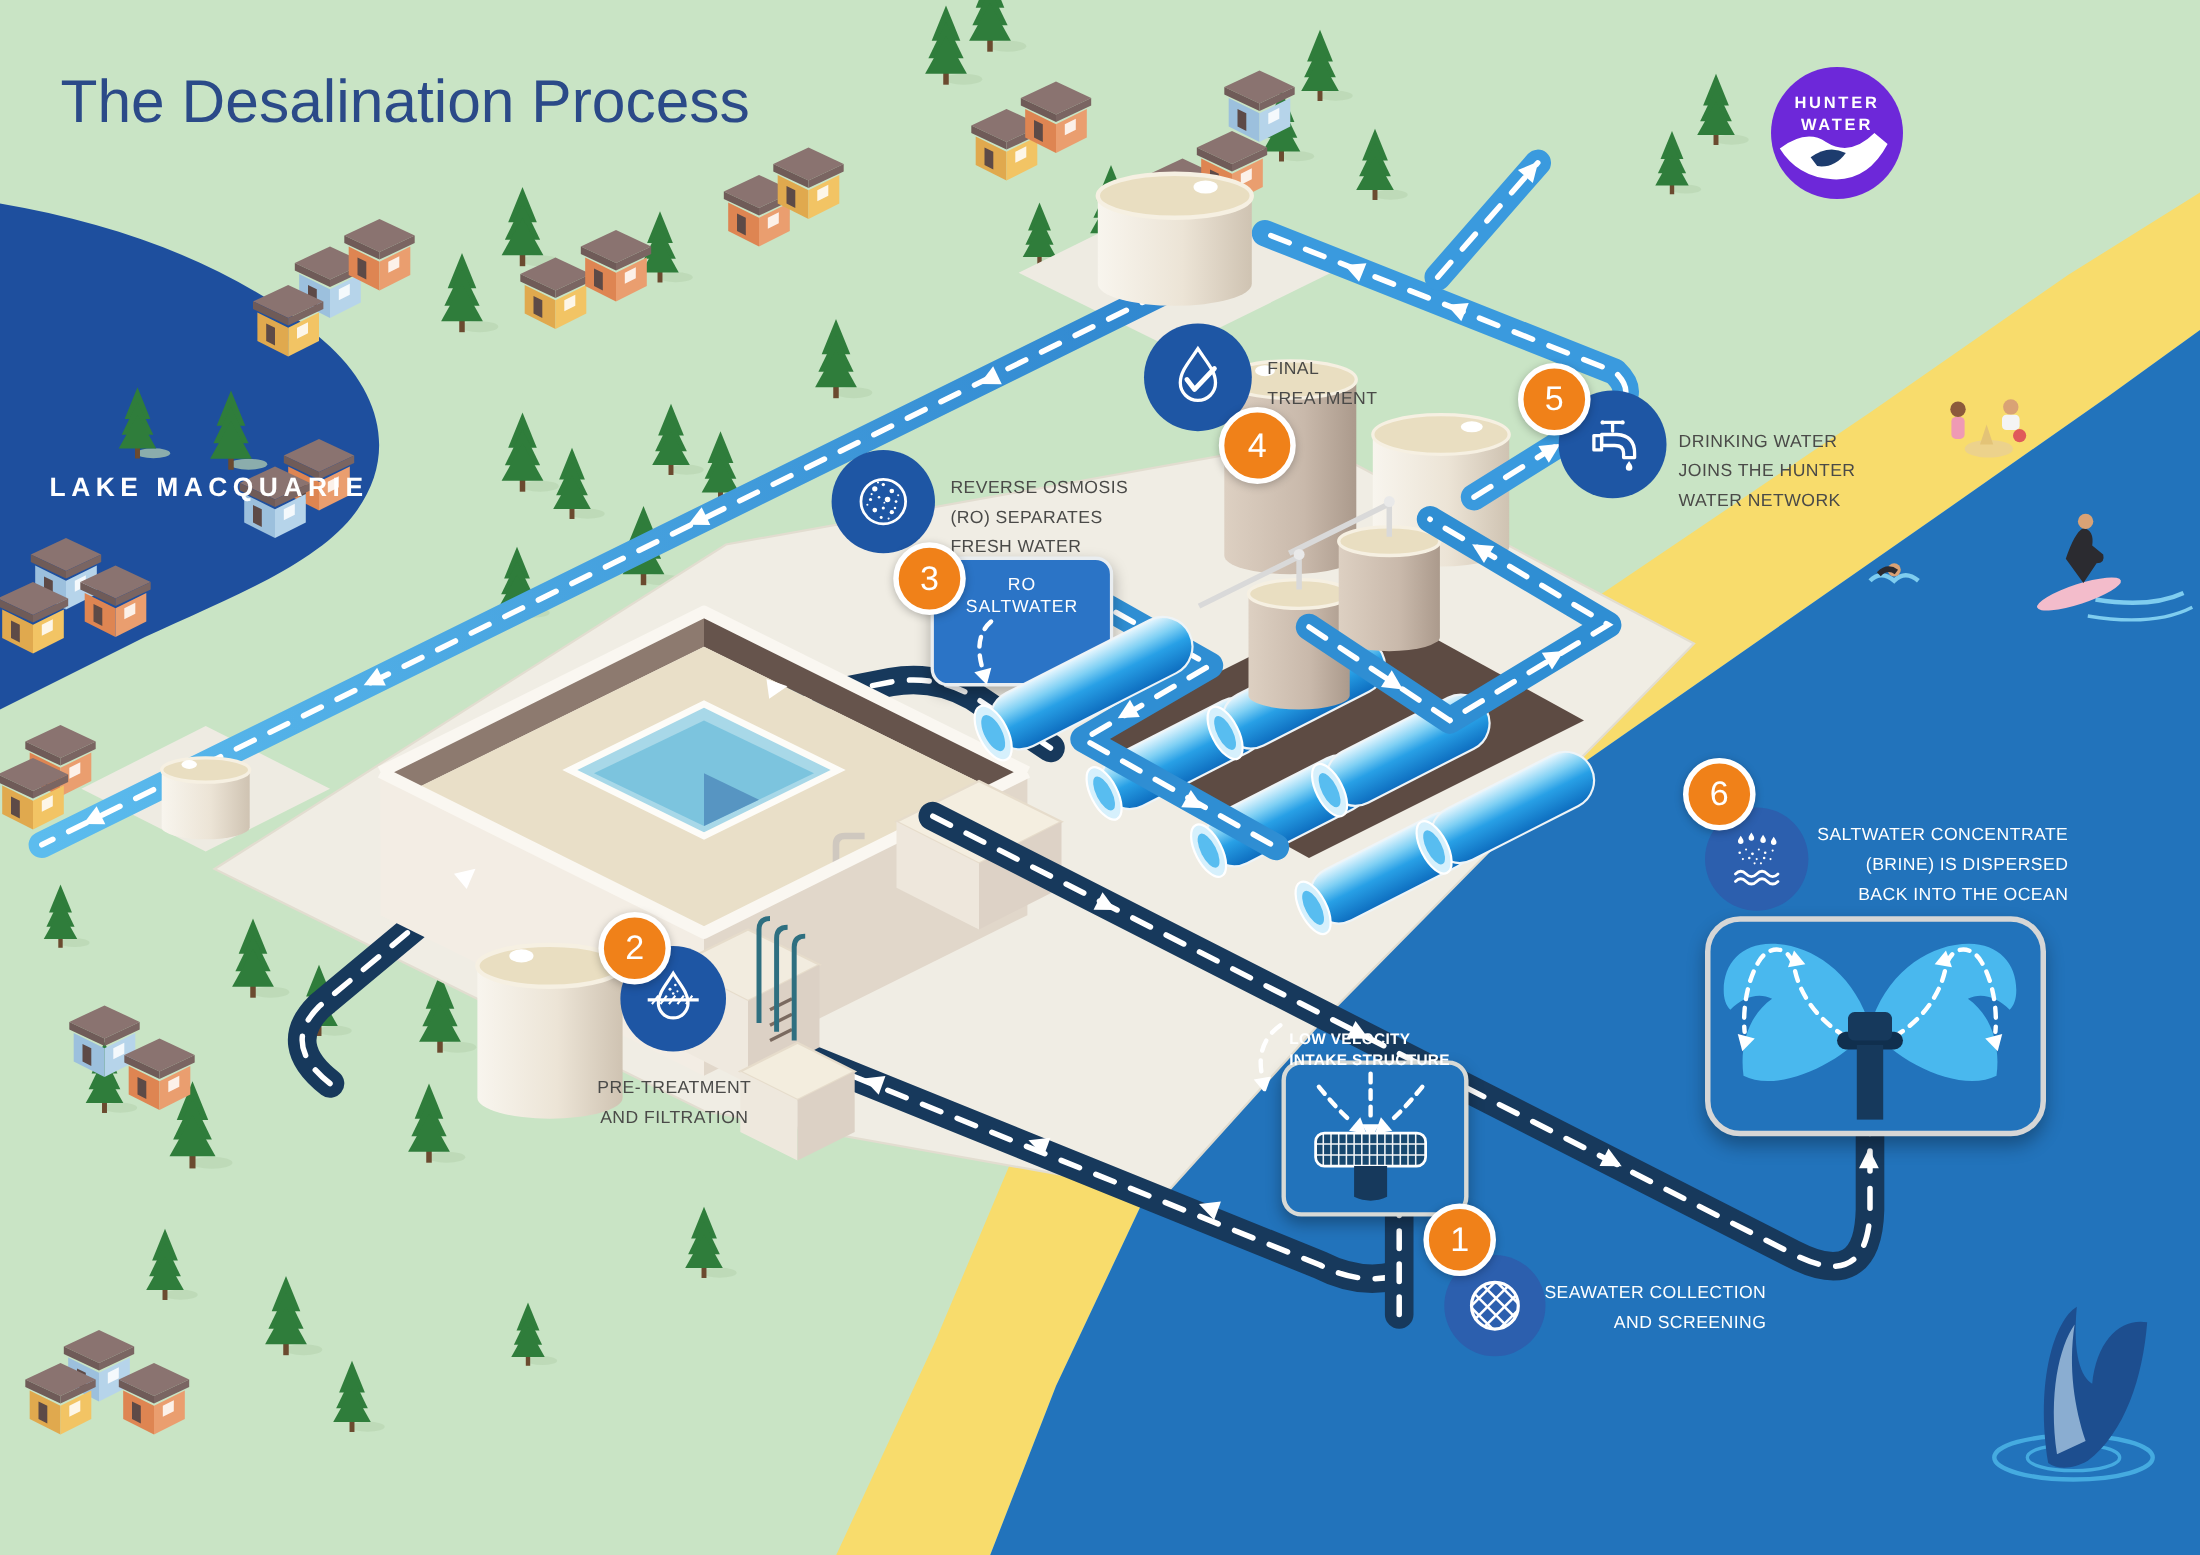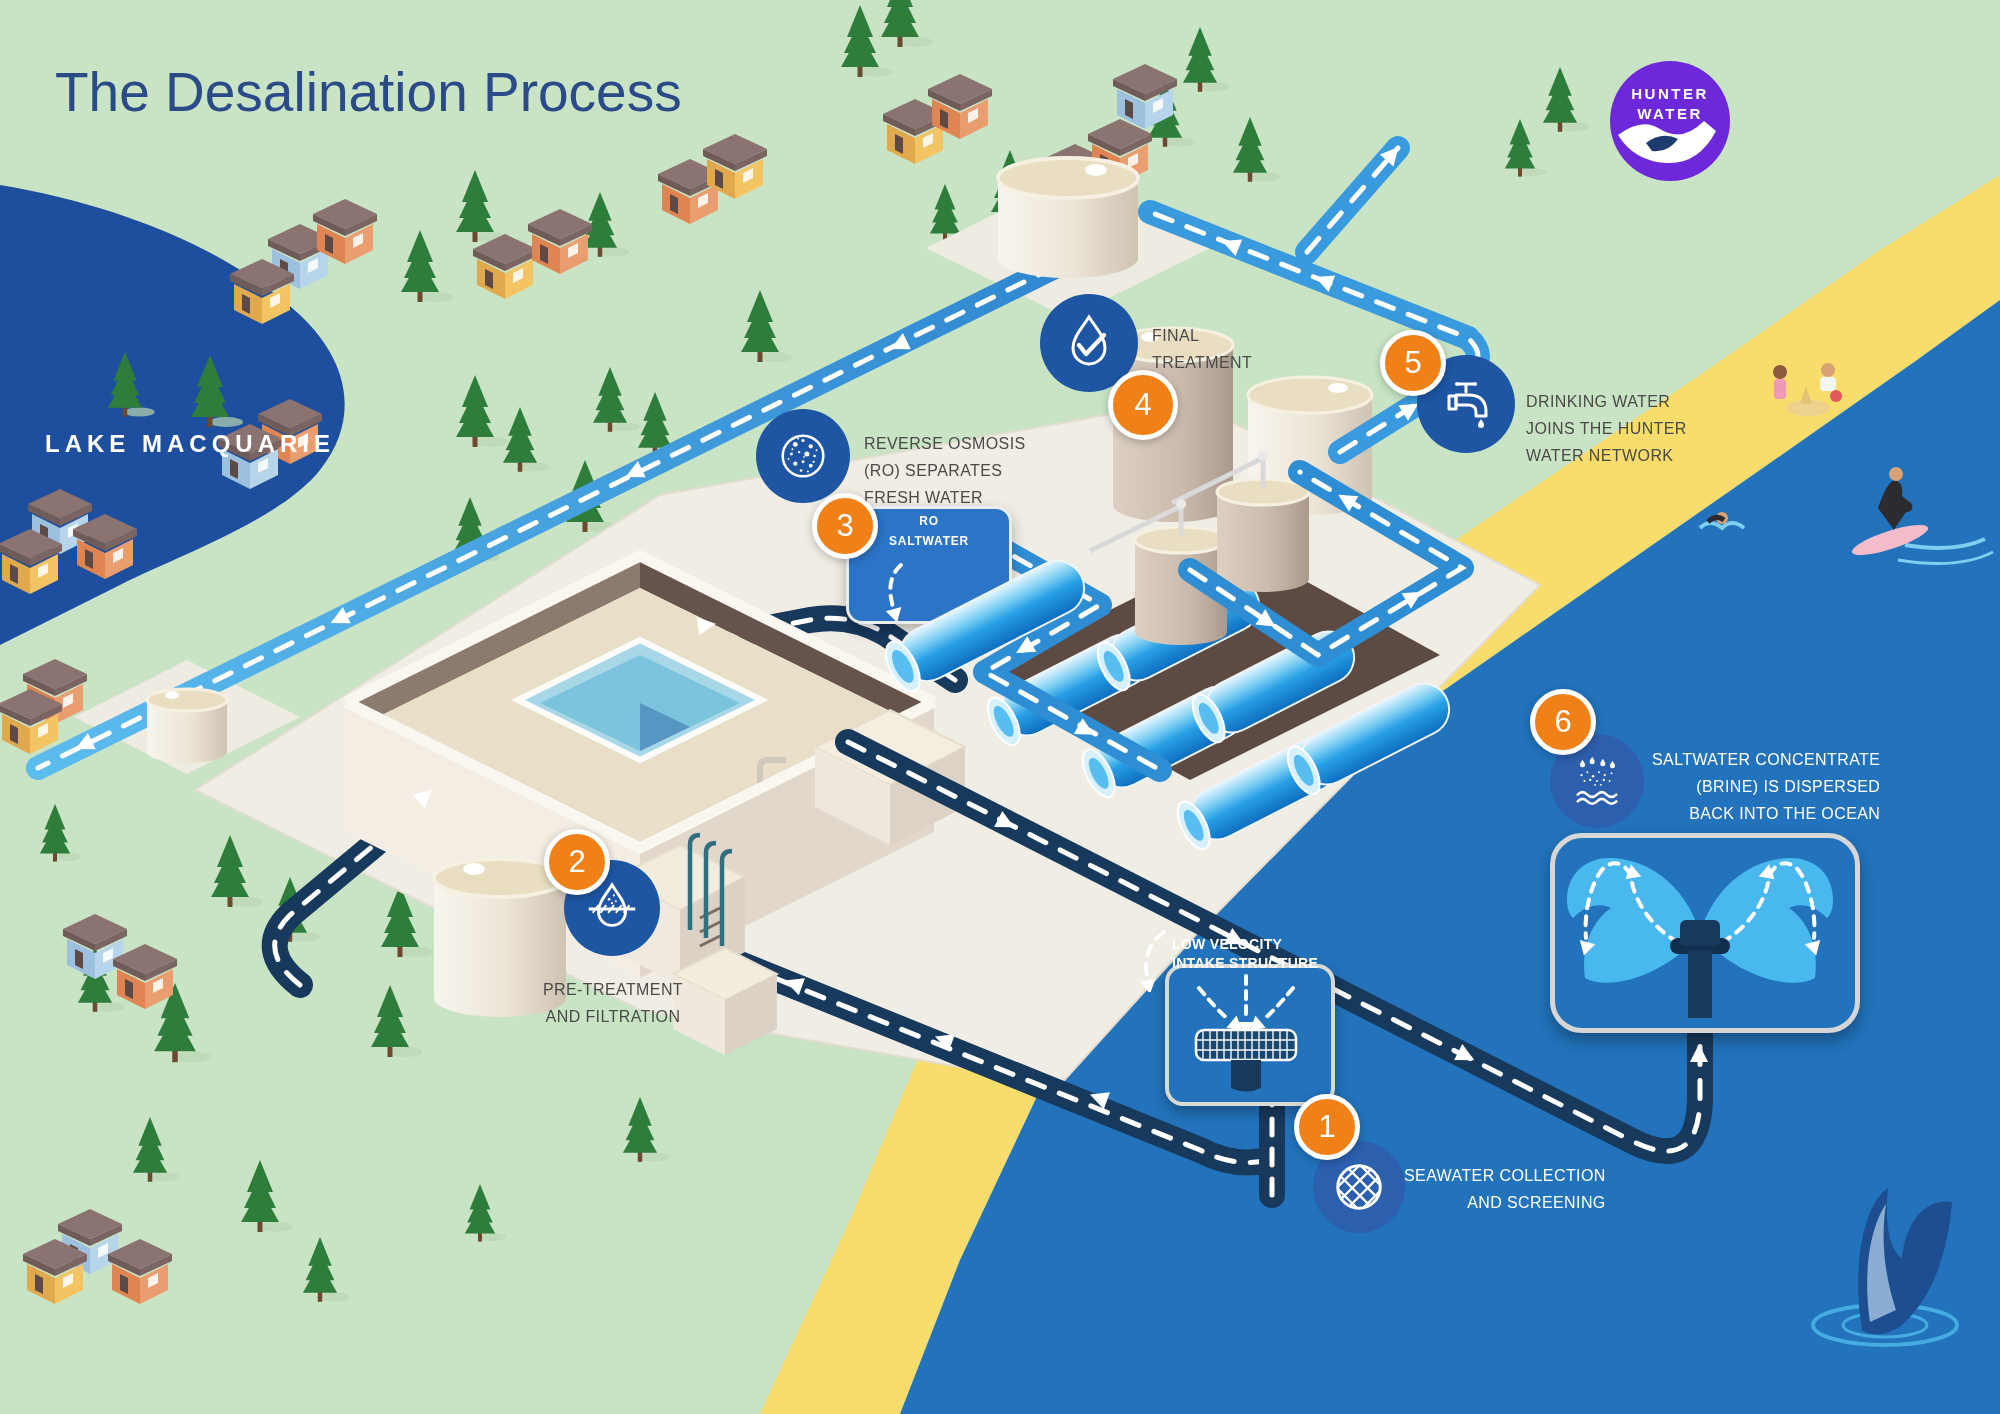--- a/index.html
+++ b/index.html
@@ -31,21 +31,21 @@
   .s4-icon{left:1040px;top:294px;width:98px;height:98px;} .s4-badge{left:1108px;top:370px;width:60px;height:60px;}
   .s4-label{left:1152px;top:306px;}
   .s5-badge{left:1380px;top:330px;} .s5-icon{left:1417px;top:355px;width:98px;height:98px;}
   .s5-label{left:1526px;top:372px;}
   .s6-badge{left:1530px;top:689px;} .s6-icon{left:1550px;top:734px;width:94px;height:94px;}
   .s6-label{left:1652px;top:730px;}
   
   .ro-box{left:846px;top:506px;width:160px;height:112px;background:#2b74c6;border-radius:16px;
           border:3px solid #e9edf0;box-shadow:0 6px 14px rgba(0,0,0,.28);z-index:3;color:#fff;
           text-align:center;}
-  .ro-box .t{margin-top:2px;font-size:12px;font-weight:700;letter-spacing:.8px;line-height:20px;}
+  .ro-box .t{margin-top:13px;font-size:16px;font-weight:400;letter-spacing:.8px;line-height:20px;}
   .intake-box{left:1165px;top:964px;width:162px;height:134px;background:#2273bb;border-radius:18px;
           border:4px solid #d8dad6;box-shadow:0 6px 14px rgba(0,0,0,.3);z-index:3;}
   .intake-label{left:1172px;top:916px;font-size:14px;font-weight:700;color:#fff;line-height:19px;
           letter-spacing:.3px;white-space:pre-line;z-index:4;}
   .outfall-box{left:1550px;top:833px;width:300px;height:190px;background:#2273bb;border-radius:32px;
           border:5px solid #d6d6d6;box-shadow:0 8px 16px rgba(0,0,0,.3);z-index:3;overflow:hidden;}
   
   .hunter-logo{left:1610px;top:61px;width:120px;height:120px;border-radius:50%;background:#6d28d9;
           z-index:4;overflow:hidden;}
   .hunter-logo .l1{position:absolute;width:100%;text-align:center;top:24px;color:#fff;

